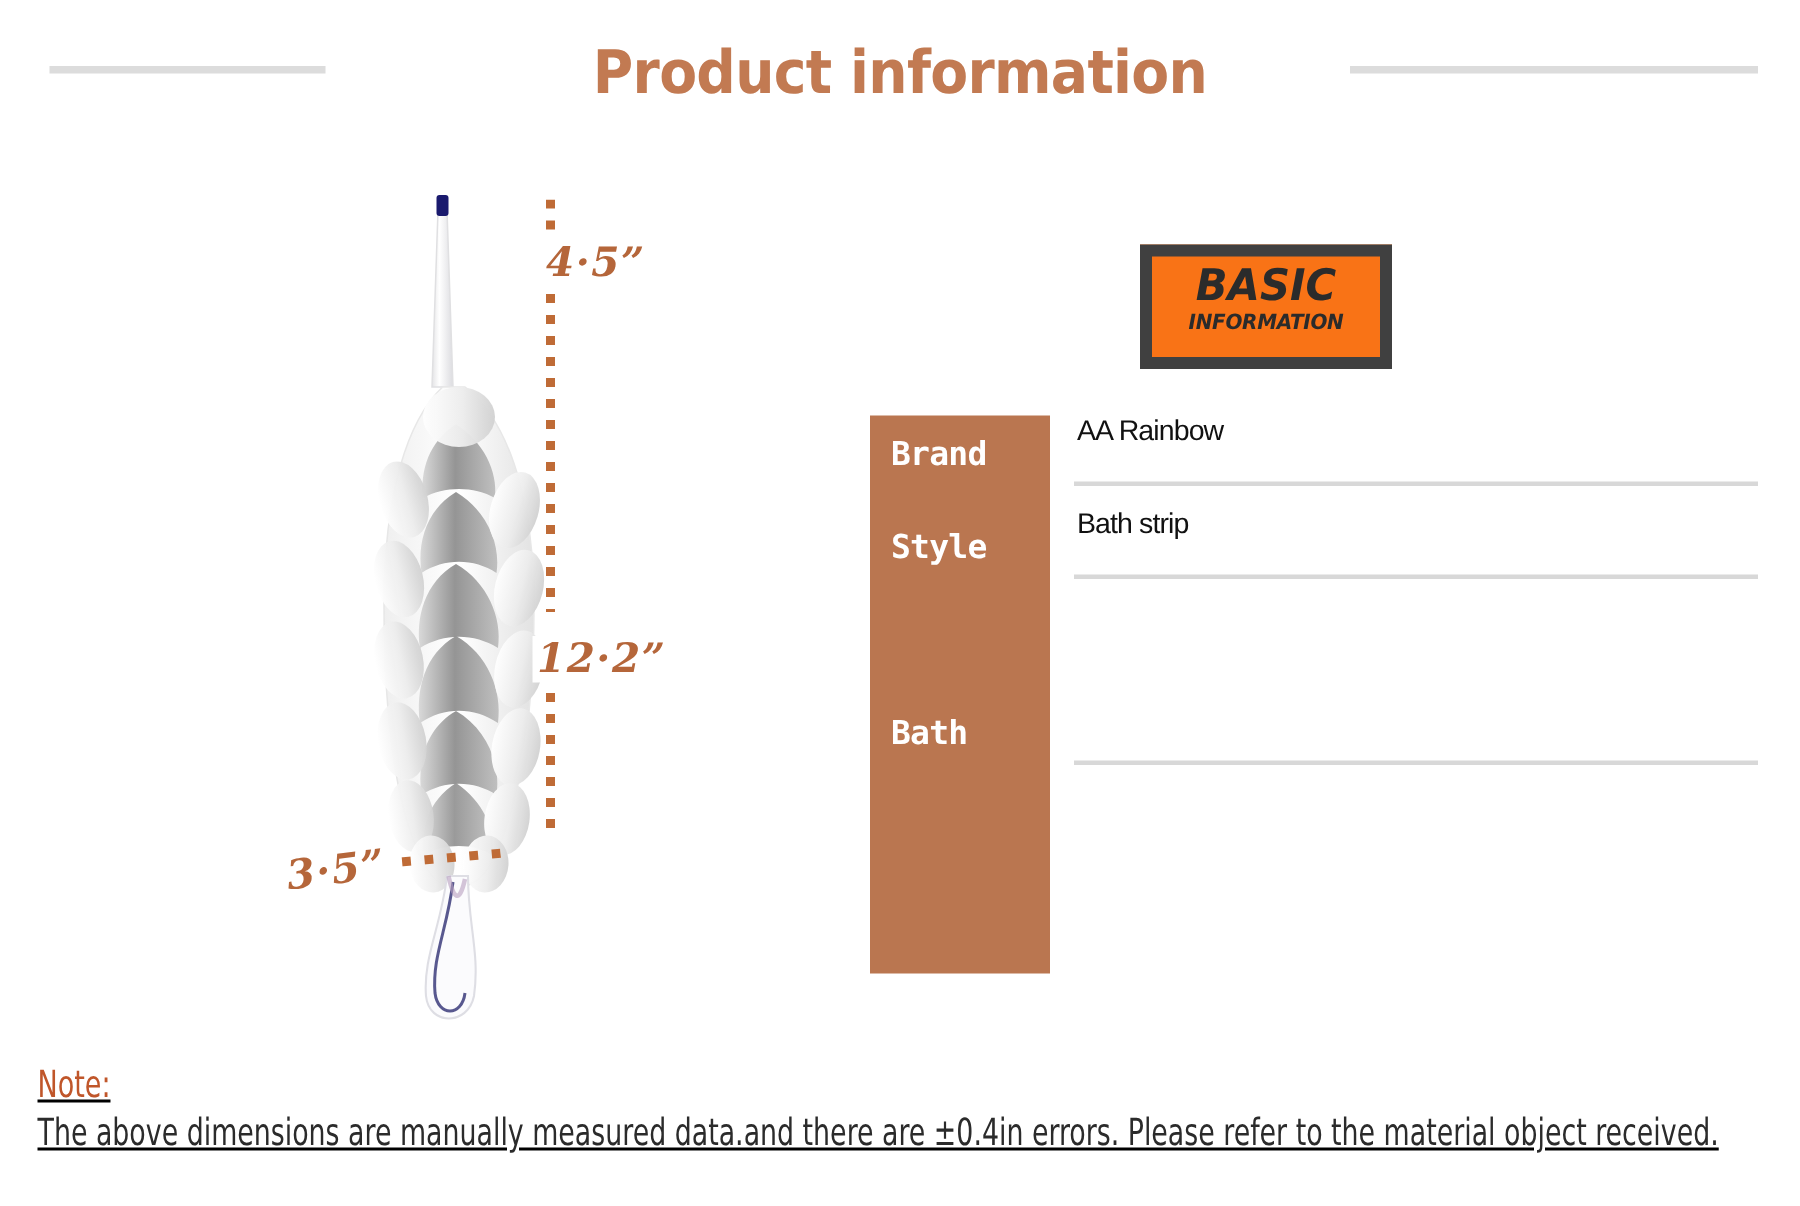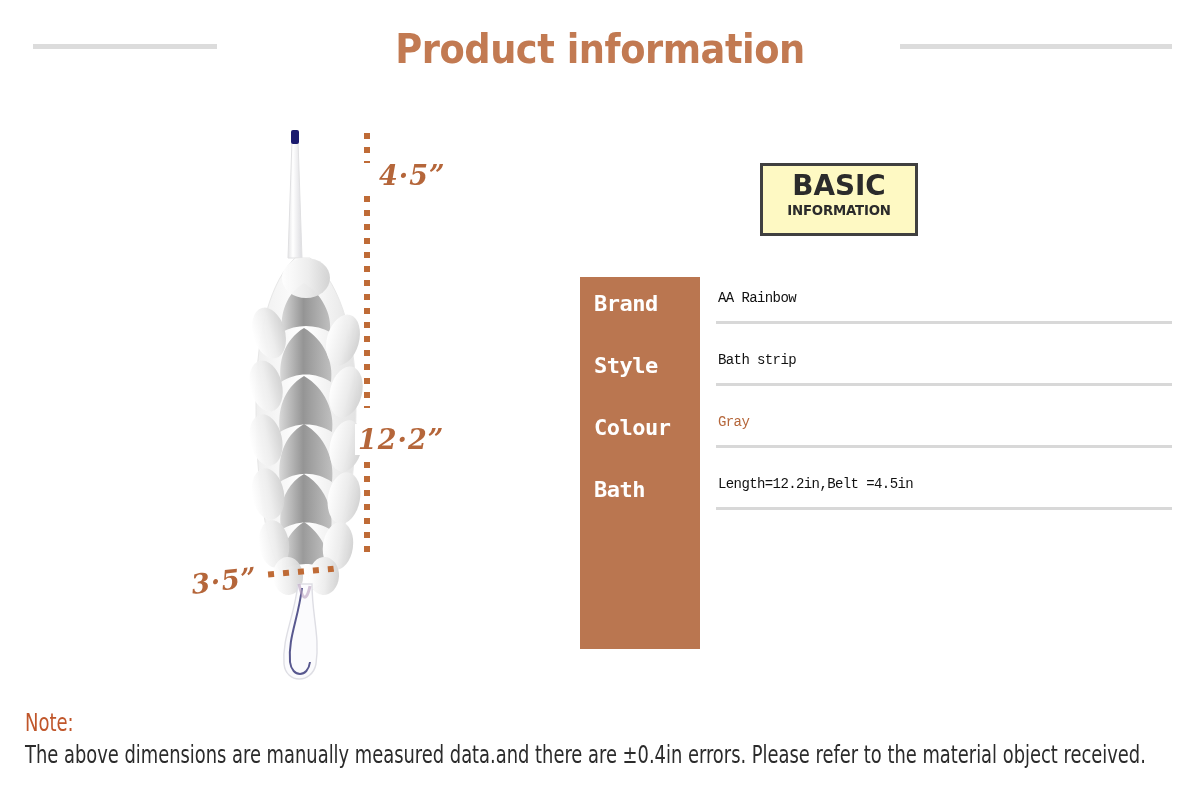--- a/index.html
+++ b/index.html
@@ -55,21 +55,21 @@
     color: #b5663a;
     font-family: "DejaVu Serif", serif;
     font-style: italic;
     font-weight: bold;
     font-size: 27px;
     letter-spacing: 1px;
     white-space: nowrap;
     background: #ffffff;
     padding: 0 3px;
   }
-  #dim-45   { left: 376px; top: 160px; }
+  #dim-45   { left: 361px; top: 160px; }
   #dim-122  { left: 355px; top: 424px; }
   #dim-35   { left: 188px; top: 565px; transform: rotate(-7deg); }
 
   .dotted-v {
     position: absolute;
     left: 364px;
     width: 6px;
     background-image: linear-gradient(to bottom, #bf6b36 0 6px, rgba(0,0,0,0) 6px 14px);
     background-size: 6px 14px;
   }
@@ -84,23 +84,24 @@
     background-image: linear-gradient(to right, #bf6b36 0 6px, rgba(0,0,0,0) 6px 15px);
     background-size: 15px 6px;
     transform: rotate(-5deg);
   }
 
   
   #badge {
     position: absolute;
     left: 760px; top: 163px;
     width: 152px; height: 67px;
-    border: 3px solid #404040;
-    background: #fef9c3;
+    border: 8px solid #404040;
+    background: #f97316;
     text-align: center;
+    font-style: italic;
   }
   #badge-basic {
     font-family: "DejaVu Sans", sans-serif;
     font-weight: bold;
     font-size: 29px;
     color: #2b2b2b;
     letter-spacing: 0px;
     line-height: 33px;
     margin-top: 3px;
     transform: scaleX(0.96);
@@ -141,42 +142,43 @@
     color: #ffffff;
     font-family: "DejaVu Sans Mono", monospace;
     font-weight: bold;
     font-size: 22px;
     letter-spacing: -0.5px;
     white-space: nowrap;
   }
   .spec-value {
     position: absolute;
     left: 138px;
-    top: 13px;
+    top: 0;
     color: #111111;
-    font-family: Liberation Mono, monospace;
-    font-size: 14px;
+    font-family: Liberation Sans, sans-serif;
+    font-size: 19px;
     letter-spacing: -0.6px;
     white-space: nowrap;
   }
   .spec-value.accent { color: #b5663a; }
   .spec-underline {
     position: absolute;
     left: 136px;
     top: 44px;
     width: 456px;
     height: 3px;
     background: #d8d8d8;
   }
 
   
   #note {
     position: absolute;
     left: 25px; top: 708px;
     width: 1160px;
+    text-decoration: underline;
   }
   #note-title {
     font-family: "DejaVu Sans Condensed", "Liberation Sans Narrow", "Liberation Sans", sans-serif;
     font-size: 25px;
     color: #c0562a;
     line-height: 30px;
     transform: scaleX(0.8);
     transform-origin: left center;
   }
   #note-body {
@@ -284,29 +286,23 @@
     <div class="spec-value">AA Rainbow</div>
     <div class="spec-underline"></div>
   </div>
 
   <div class="spec-row" style="top:62px">
     <div class="spec-label">Style</div>
     <div class="spec-value">Bath strip</div>
     <div class="spec-underline"></div>
   </div>
 
-  <div class="spec-row" style="top:124px">
-    <div class="spec-label">Colour</div>
-    <div class="spec-value accent">Gray</div>
-    <div class="spec-underline"></div>
-  </div>
 
   <div class="spec-row" style="top:186px">
     <div class="spec-label">Bath</div>
-    <div class="spec-value">Length=12.2in,Belt =4.5in</div>
     <div class="spec-underline"></div>
   </div>
 
 
 </div>
 
 <div id="note">
   <div id="note-title">Note:</div>
   <div id="note-body">The above dimensions are manually measured data.and there are ±0.4in errors. Please refer to the material object received.</div>
 </div>

